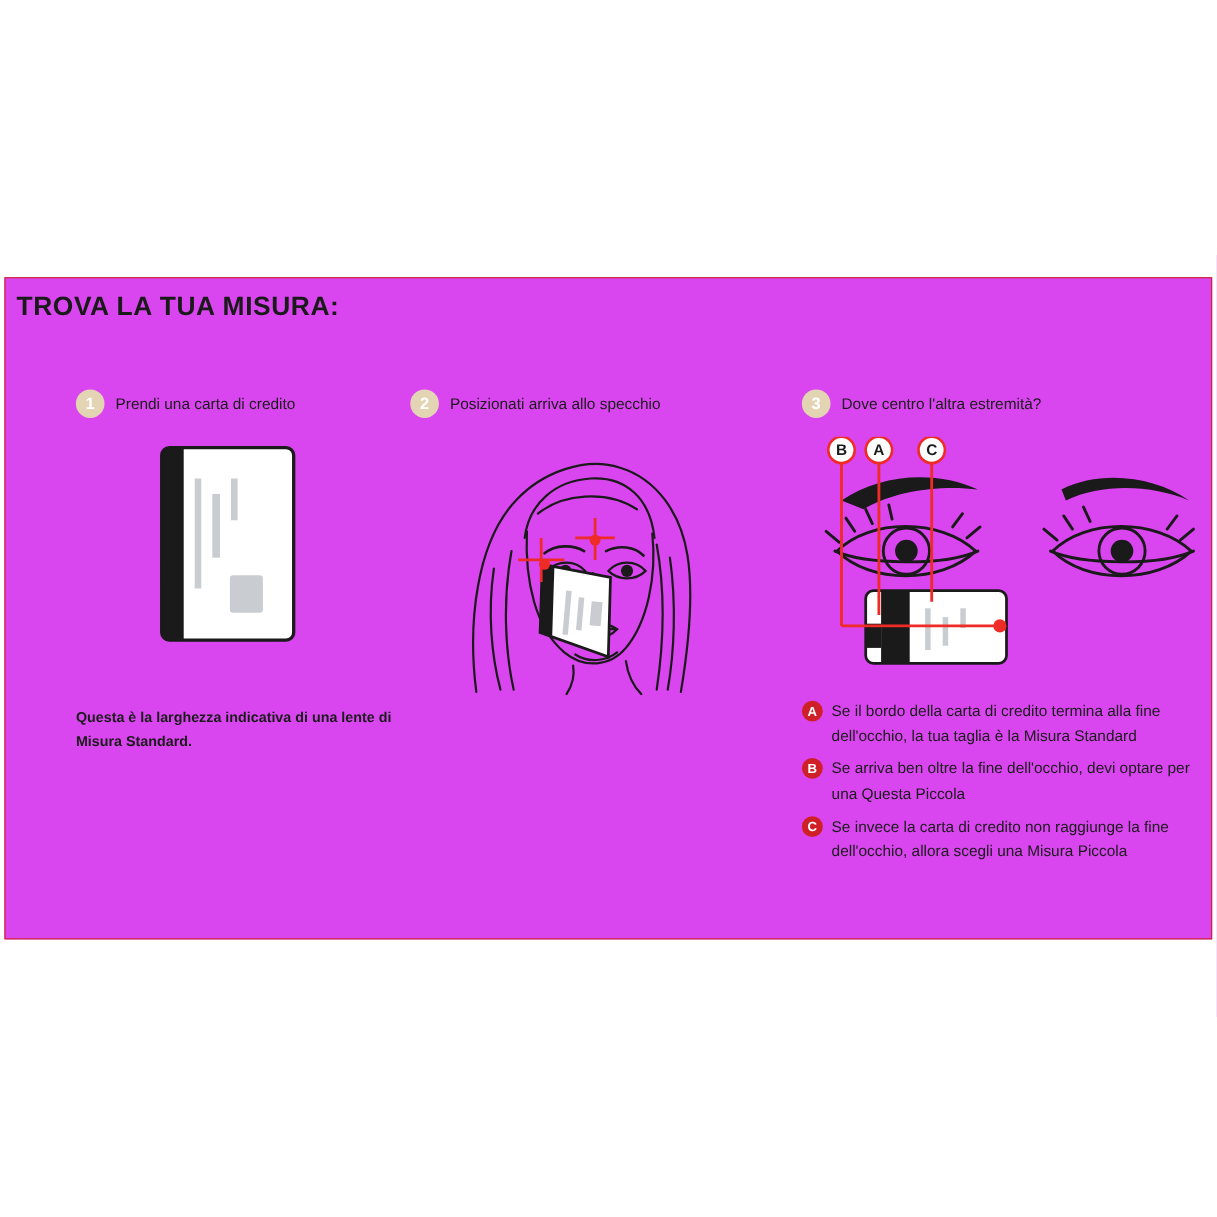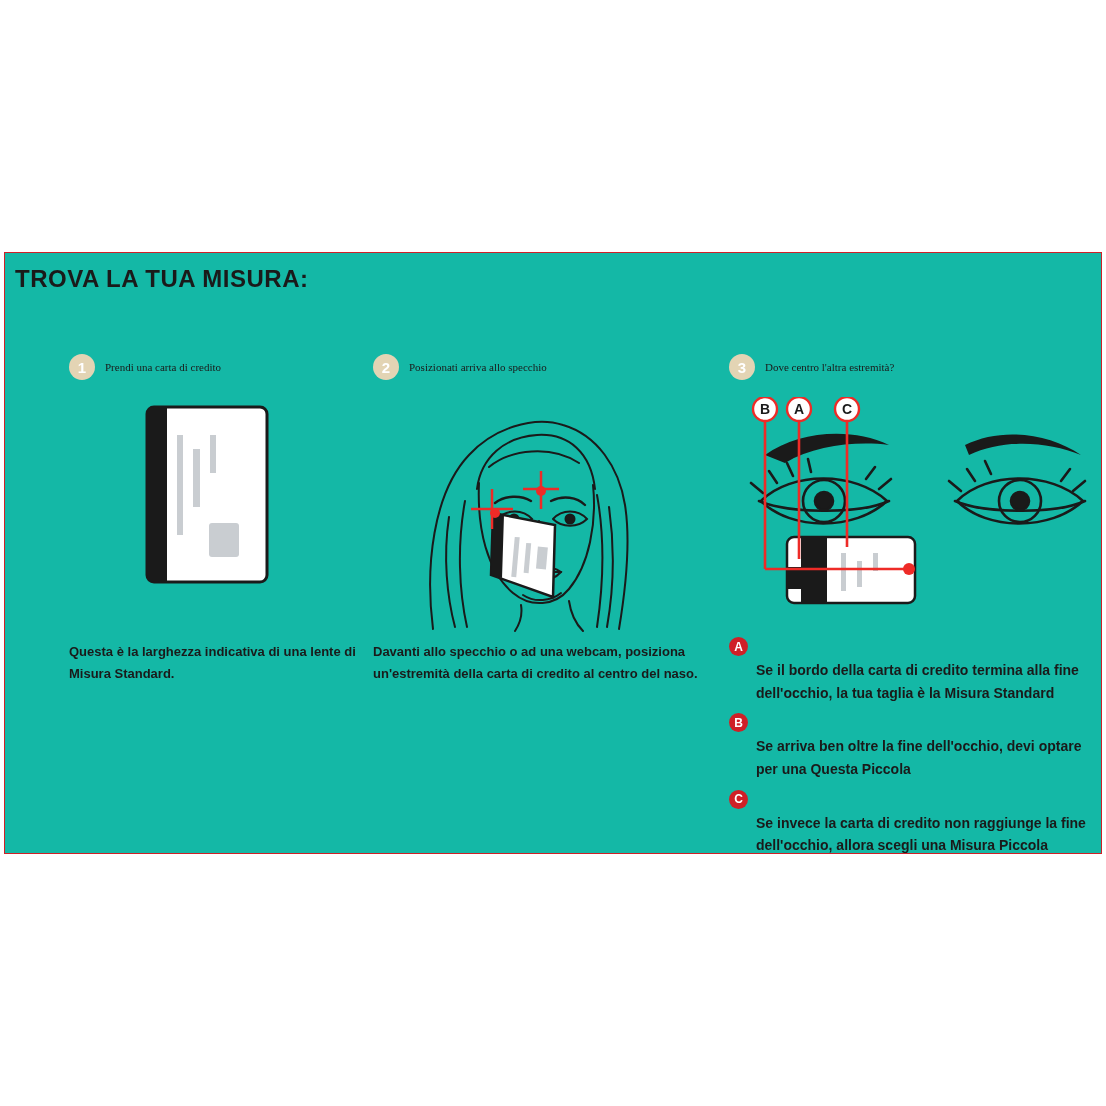--- a/index.html
+++ b/index.html
@@ -18,21 +18,21 @@
 
   
   #panel {
     position: absolute;
     left: 4px;
     top: 252px;
     width: 1098px;
     height: 602px;
     border: 1px solid #cf2027;
     box-sizing: border-box;
-    background: #14b8a6;
+    background: #d946ef;
   }
 
   #panel-title {
     position: absolute;
     left: 10px;
     top: 12px;
     font-size: 24px;
     font-weight: bold;
     letter-spacing: 0.5px;
     color: #1a1a1a;
@@ -61,23 +61,22 @@
     background: #e3d4b4;
     color: #ffffff;
     font-size: 15px;
     font-weight: bold;
     display: flex;
     align-items: center;
     justify-content: center;
     flex: 0 0 auto;
   }
   .step-title {
-    font-size: 11px;
-    color: #1a1a1a;
-    font-family: Liberation Serif, serif;
+    font-size: 14px;
+    color: #1a1a1a;
   }
 
   .art {
     position: relative;
     margin-top: 14px;
   }
   #art1 { height: 230px; }
   #art2 { height: 230px; }
   #art3 { height: 230px; }
 
@@ -109,25 +108,24 @@
     font-size: 12px;
     font-weight: bold;
     display: flex;
     align-items: center;
     justify-content: center;
     flex: 0 0 auto;
     margin-top: 2px;
   }
   .legend-text {
     font-size: 14px;
-    font-weight: bold;
+    font-weight: normal;
     line-height: 1.62;
     color: #1a1a1a;
     max-width: 330px;
-    margin-top: 24px;
   }
 </style>
 </head>
 <body>
 
 <div id="panel">
 
   <div id="panel-title">TROVA LA TUA MISURA:</div>
 
   <div class="column" id="col1">
@@ -208,21 +206,20 @@
           <line x1="98" y1="112" x2="140" y2="112"></line>
           <line x1="119" y1="92" x2="119" y2="132"></line>
           <line x1="150" y1="92" x2="186" y2="92"></line>
           <line x1="168" y1="74" x2="168" y2="112"></line>
         </g>
         <circle cx="122" cy="116" r="5" fill="#ee2b27"></circle>
         <circle cx="168" cy="94" r="5" fill="#ee2b27"></circle>
       </svg>
     </div>
 
-    <div class="caption" id="cap2">Davanti allo specchio o ad una webcam, posiziona un'estremità della carta di credito al centro del naso.</div>
   </div>
 
   <div class="column" id="col3">
     <div class="step-head">
       <div class="step-badge">3</div>
       <div class="step-title">Dove centro l'altra estremità?</div>
     </div>
 
     <div class="art" id="art3">
       <svg width="360" height="218" viewBox="0 0 360 218" xmlns="http://www.w3.org/2000/svg">

